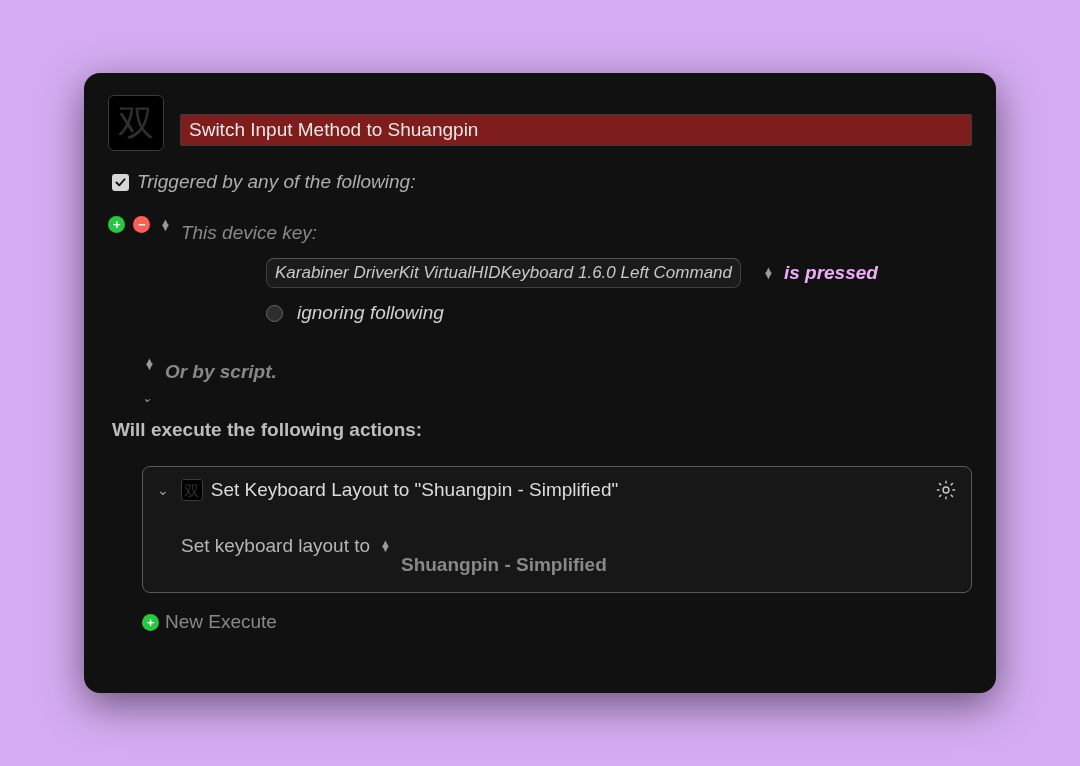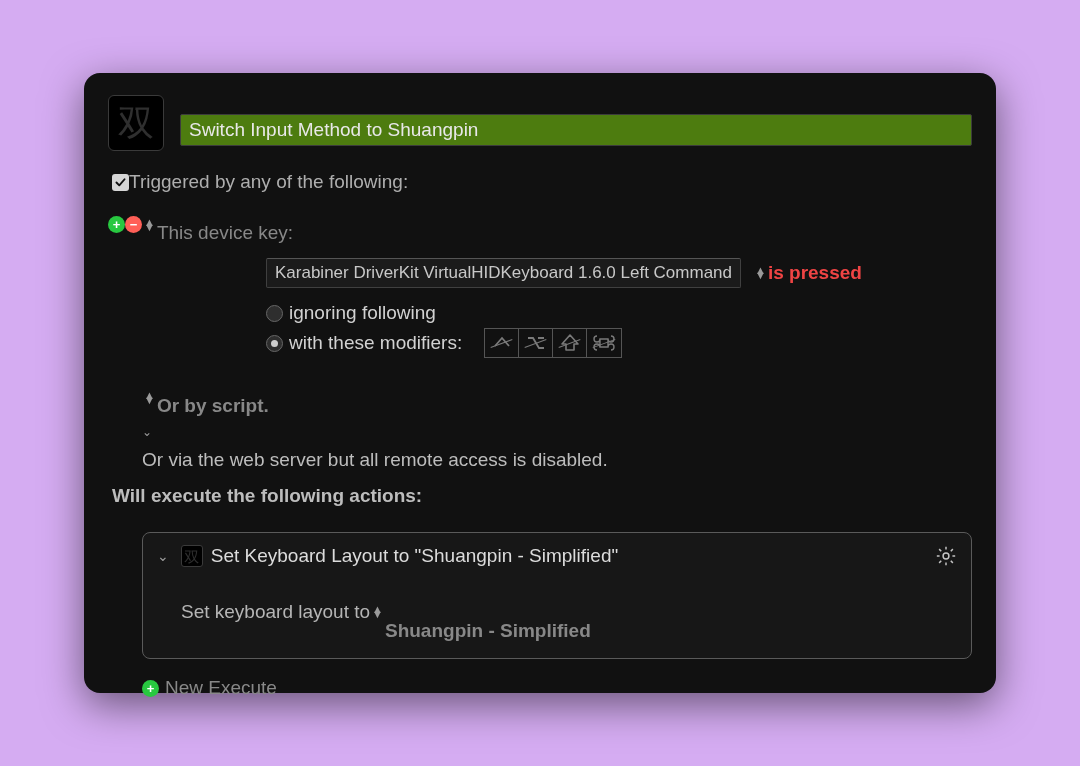--- a/index.html
+++ b/index.html
@@ -42,31 +42,33 @@
     font-weight: 400;
     line-height: 1;
     flex-shrink: 0;
   }
   .macro-icon.small {
     width: 22px; height: 22px; font-size: 15px; border-radius: 3px;
   }
   .title-input {
     flex: 1;
     height: 32px;
-    background: #4d7c0f;
+    background: #7f1d1d;
     border: 1px solid #3c3c3c;
     border-radius: 2px;
     color: #e8e8e8;
     font-size: 19px;
     padding: 0 8px;
     margin-top: 14px;
   }
   .row {
     display: flex;
     align-items: center;
+    gap: 8px;
+    font-style: italic;
   }
   .checkbox {
     width: 17px; height: 17px;
     background: #d6d6d6;
     border-radius: 3px;
     display: flex; align-items: center; justify-content: center;
     flex-shrink: 0;
   }
   .checkbox svg { width: 13px; height: 13px; }
   .section-label {
@@ -90,28 +92,28 @@
     margin: 0 2px;
     flex-shrink: 0;
   }
   .muted-text { color: #888888; font-size: 19px; font-weight: 500; margin-top: 17px; }
   .light-text { color: #d2d2d2; font-size: 19px; }
   .trigger-label { margin: 12px 0 14px 0; }
   .device-box {
     background: #1b1b1b;
     border: 1px solid #404040;
     border-top-color: #555;
-    border-radius: 2px;
+    border-radius: 8px;
     padding: 4px 8px;
     color: #c8c8c8;
     font-size: 17px;
     display: inline-flex;
   }
   .device-row { margin-bottom: 14px; }
-  .press-label { color: #ef4444; font-size: 19px; font-weight: 600; margin-left: 16px; }
+  .press-label { color: #f0abfc; font-size: 19px; font-weight: 600; margin-left: 16px; }
   .radio {
     width: 17px; height: 17px;
     border-radius: 50%;
     border: 1px solid #666;
     background: #2e2e2e;
     display: inline-flex; align-items: center; justify-content: center;
     flex-shrink: 0;
     margin-right: 6px;
   }
   .radio.selected::after {
@@ -168,20 +170,21 @@
     margin-bottom: 14px;
   }
   .gear-icon {
     margin-left: auto;
     width: 22px; height: 22px;
     color: #c6c6c6;
   }
   .action-sub {
     display: flex;
     align-items: center;
+    gap: 8px;
     margin-left: 24px;
     color: #b5b5b5;
     font-size: 19px;
   }
   .layout-name { color: #888888; font-weight: 600; margin-top: 39px; }
   .new-action-row {
     display: flex;
     align-items: center;
     gap: 6px;
     margin: 18px 0 0 34px;
@@ -233,60 +236,33 @@
         <span>▼</span>
       </span>
     <span class="press-label" style="margin-left:0;">is pressed</span>
   </div>
 
   <div class="row indent-2 radio-row">
     <span class="radio"></span>
     <span class="light-text">ignoring following</span>
   </div>
 
-  <div class="row indent-2" style="align-items:center;">
-    <span class="radio selected"></span>
-    <span class="light-text">with these modifiers:</span>
-    <div class="modifier-box">
-      <div class="modifier-cell strike">
-        <svg viewBox="0 0 24 24">
-            <path d="M5 15 L12 7 L19 15" stroke="#7a7a7a" stroke-width="1.8" fill="none"></path>
-          </svg>
-      </div>
-      <div class="modifier-cell strike">
-        <svg viewBox="0 0 24 24">
-            <path d="M4 7 H9 L15 17 H20 M14 7 H20" stroke="#7a7a7a" stroke-width="1.8" fill="none"></path>
-          </svg>
-      </div>
-      <div class="modifier-cell strike">
-        <svg viewBox="0 0 24 24">
-            <path d="M12 4 L20 13 H16 V19 H8 V13 H4 Z" stroke="#7a7a7a" stroke-width="1.6" fill="none" stroke-linejoin="round"></path>
-          </svg>
-      </div>
-      <div class="modifier-cell strike">
-        <svg viewBox="0 0 24 24">
-            <path d="M8 8 H16 V16 H8 Z M8 8 A3 3 0 1 1 5 5 M16 8 A3 3 0 1 0 19 5 M8 16 A3 3 0 1 0 5 19 M16 16 A3 3 0 1 1 19 19" stroke="#7a7a7a" stroke-width="1.4" fill="none"></path>
-          </svg>
-      </div>
-    </div>
-  </div>
 
   <div class="row sub-trigger">
     <span class="stepper-icon">
         <span>▲</span>
         <span>▼</span>
       </span>
     <span class="muted-text" style="font-weight:600;">Or by script.</span>
   </div>
 
   <div class="row" style="margin:8px 0 0 34px;">
     <span class="chevron">⌄</span>
   </div>
 
-  <div class="web-line">Or via the web server but all remote access is disabled.</div>
 
   <div class="execute-label">Will execute the following actions:</div>
 
   <div class="action-box">
     <div class="action-header">
       <span class="chevron" style="font-size:14px;">⌄</span>
       <div class="macro-icon small">
         <span>双</span>
       </div>
       <span>Set Keyboard Layout to "Shuangpin - Simplified"</span>

